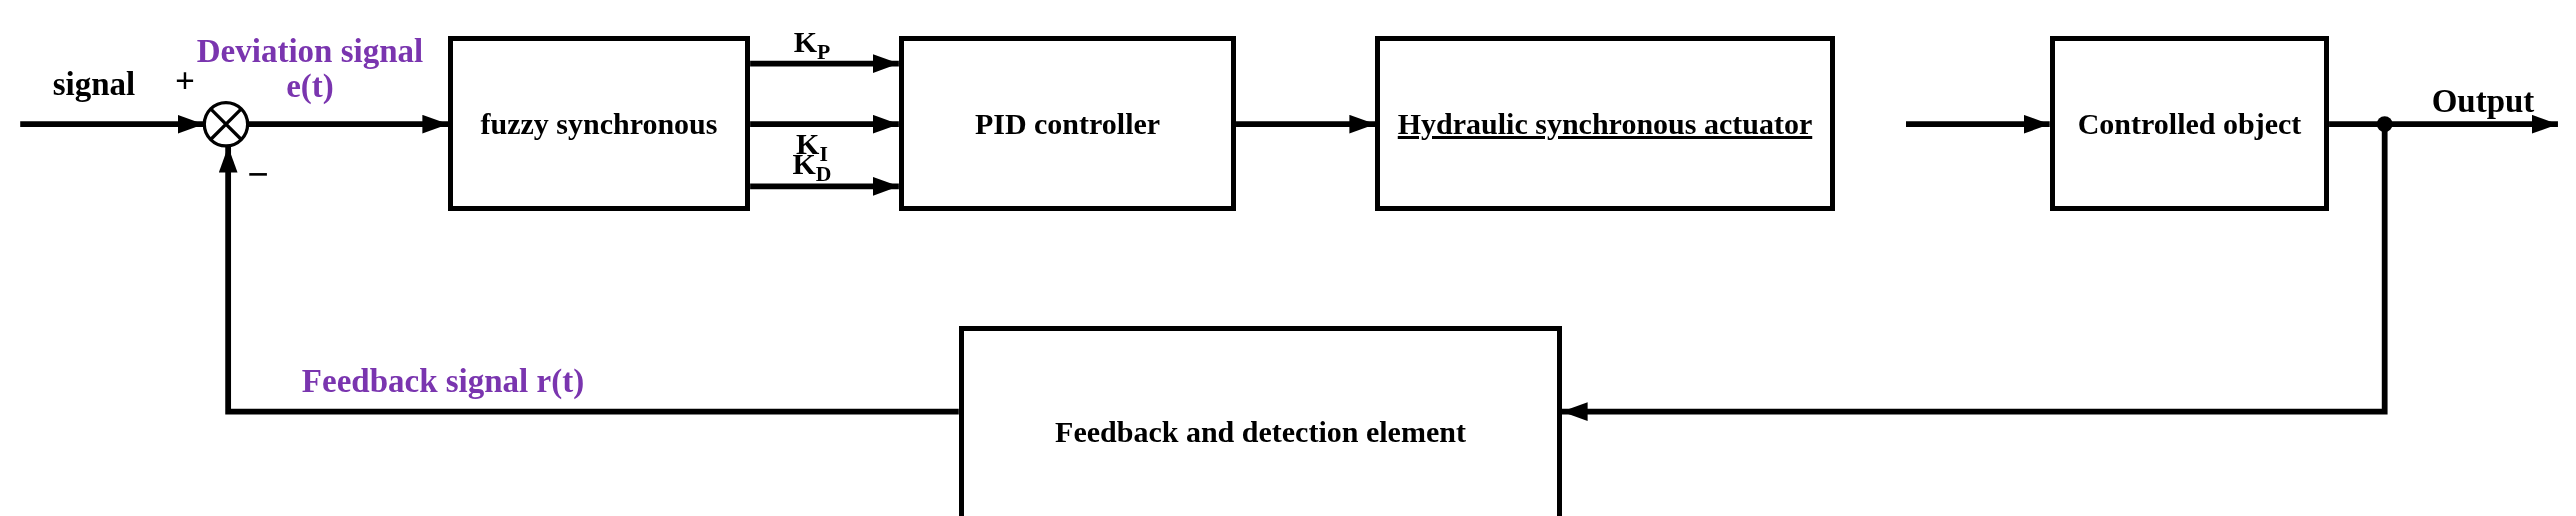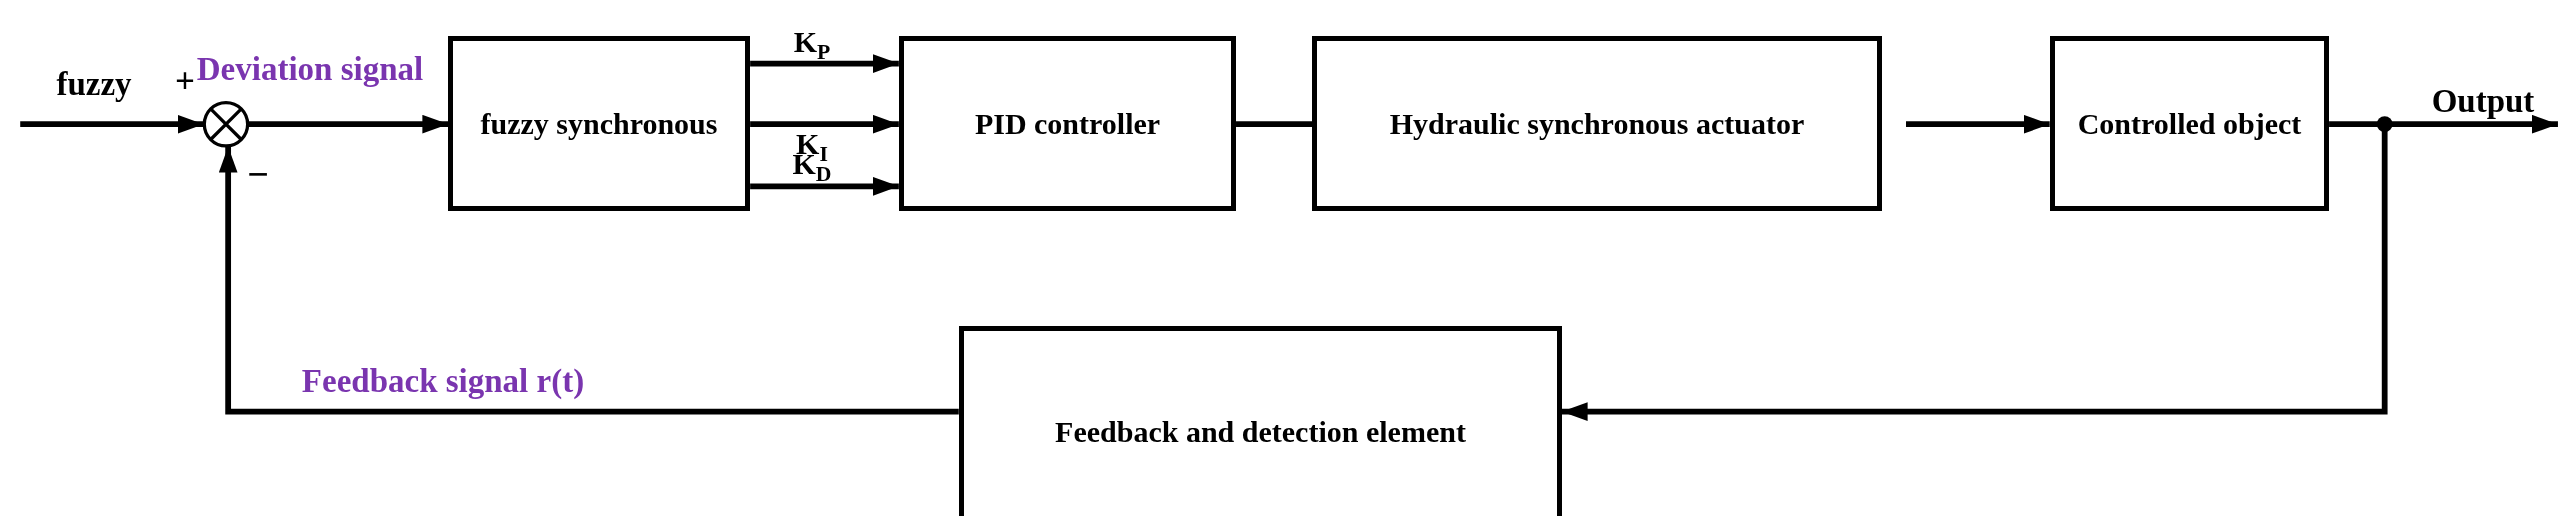--- a/index.html
+++ b/index.html
@@ -71,40 +71,41 @@
   </svg>
 
   <div class="box" style="left:448px;top:36px;width:302px;height:175px;">
     <span>fuzzy synchronous</span>
   </div>
 
   <div class="box" style="left:899px;top:36px;width:337px;height:175px;">
     <span>PID controller</span>
   </div>
 
-  <div class="box" style="left:1312px;top:36px;width:570px;height:175px;">
+  <div class="box" style="left:1375px;top:36px;width:460px;height:175px;text-decoration:underline;">
     <span>Hydraulic synchronous actuator</span>
   </div>
 
   <div class="box" style="left:2050px;top:36px;width:279px;height:175px;">
     <span>Controlled object</span>
   </div>
 
   <div class="box" style="left:959px;top:326px;width:603px;height:211px;">
     <span>Feedback and detection element</span>
   </div>
 
-  <div class="lbl f46" style="left:94px;top:84px;">fuzzy</div>
+  <div class="lbl f46" style="left:94px;top:84px;">signal</div>
 
   <div class="lbl f48" style="left:185px;top:82px;">+</div>
 
   <div class="lbl f52" style="left:258px;top:175px;">−</div>
 
   <div class="lbl purple f46 center" style="left:310px;top:69px;">
     <div>Deviation signal</div>
+    <div>e(t)</div>
   </div>
 
   <div class="lbl gain-label" style="left:812px;top:45px;">
     <span>K</span><span class="sub">P</span>
   </div>
   <div class="lbl gain-label" style="left:812px;top:106px;margin-top:41px;">
     <span>K</span><span class="sub">I</span>
   </div>
   <div class="lbl gain-label" style="left:812px;top:167px;">
     <span>K</span><span class="sub">D</span>

